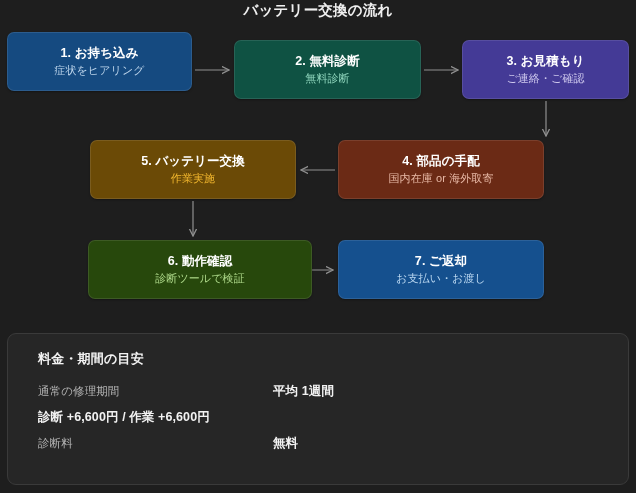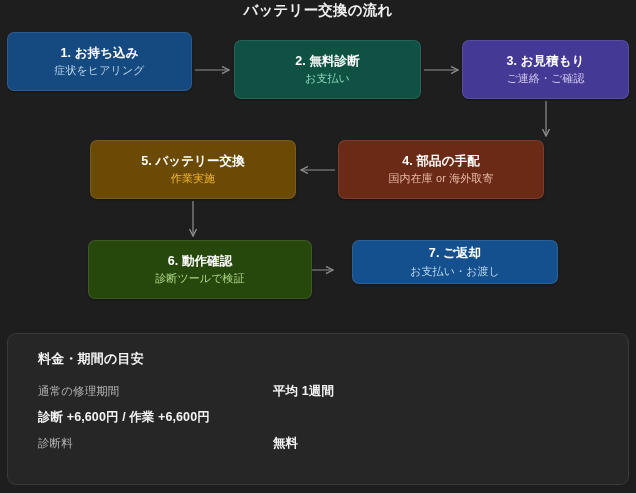--- a/index.html
+++ b/index.html
@@ -63,21 +63,21 @@
     letter-spacing: 0.1px;
   }
 
   
   #node-1 { left: 7px;   top: 32px;  width: 185px; height: 59px; }
   #node-2 { left: 234px; top: 40px;  width: 187px; height: 59px; }
   #node-3 { left: 462px; top: 40px;  width: 167px; height: 59px; }
   #node-4 { left: 338px; top: 140px; width: 206px; height: 59px; }
   #node-5 { left: 90px;  top: 140px; width: 206px; height: 59px; }
   #node-6 { left: 88px;  top: 240px; width: 224px; height: 59px; }
-  #node-7 { left: 352px; top: 240px; width: 206px; height: 44px; }
+  #node-7 { left: 338px; top: 240px; width: 206px; height: 59px; }
 
   .arrow-svg {
     position: absolute;
     left: 0;
     top: 0;
     width: 636px;
     height: 325px;
     pointer-events: none;
   }
 
@@ -150,21 +150,21 @@
     <line x1="299" y1="270" x2="333" y2="270" stroke="#8f8f8f" stroke-width="1.2" marker-end="url(#ah)"></line>
   </svg>
 
   <div class="flow-node" id="node-1" style="background: rgb(21, 74, 128);">
     <div class="node-title">1. お持ち込み</div>
     <div class="node-sub" style="color: rgb(188, 212, 234);">症状をヒアリング</div>
   </div>
 
   <div class="flow-node" id="node-2" style="background: rgb(15, 82, 67);">
     <div class="node-title">2. 無料診断</div>
-    <div class="node-sub" style="color: rgb(143, 214, 189);">お支払い</div>
+    <div class="node-sub" style="color: rgb(143, 214, 189);">無料診断</div>
   </div>
 
   <div class="flow-node" id="node-3" style="background: rgb(68, 58, 150);">
     <div class="node-title">3. お見積もり</div>
     <div class="node-sub" style="color: rgb(207, 201, 238);">ご連絡・ご確認</div>
   </div>
 
   <div class="flow-node" id="node-4" style="background: rgb(107, 42, 21);">
     <div class="node-title">4. 部品の手配</div>
     <div class="node-sub" style="color: rgb(232, 185, 166);">国内在庫 or 海外取寄</div>

